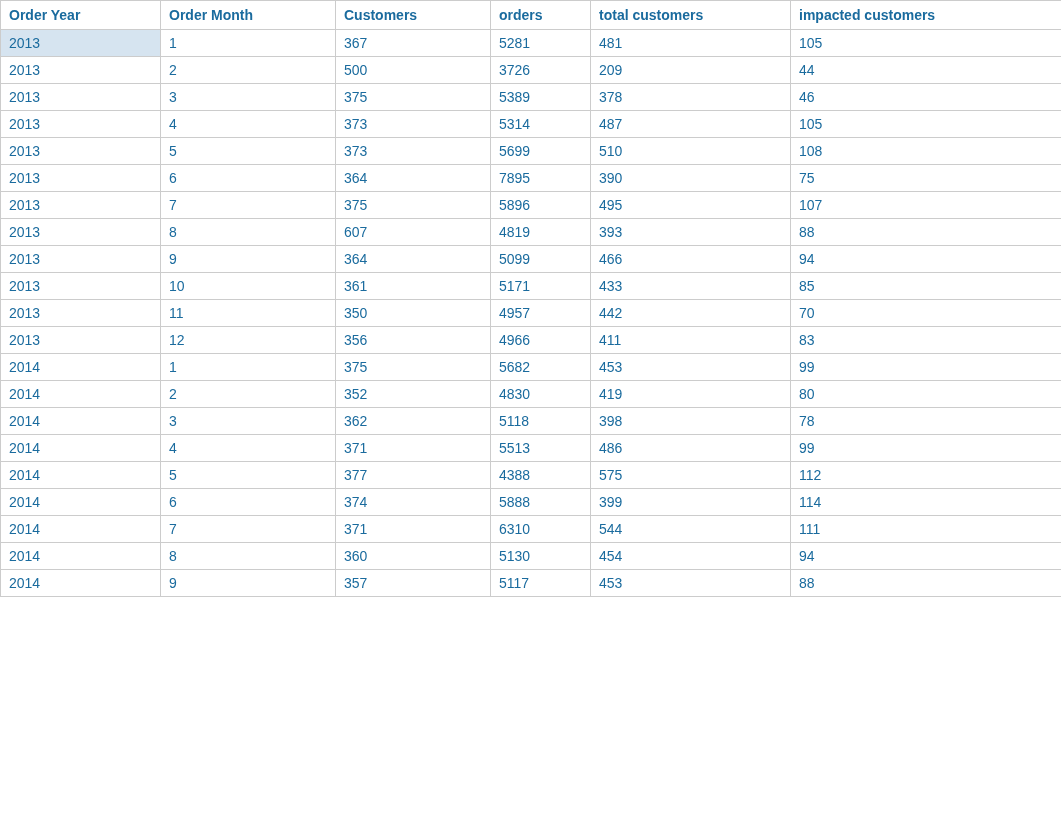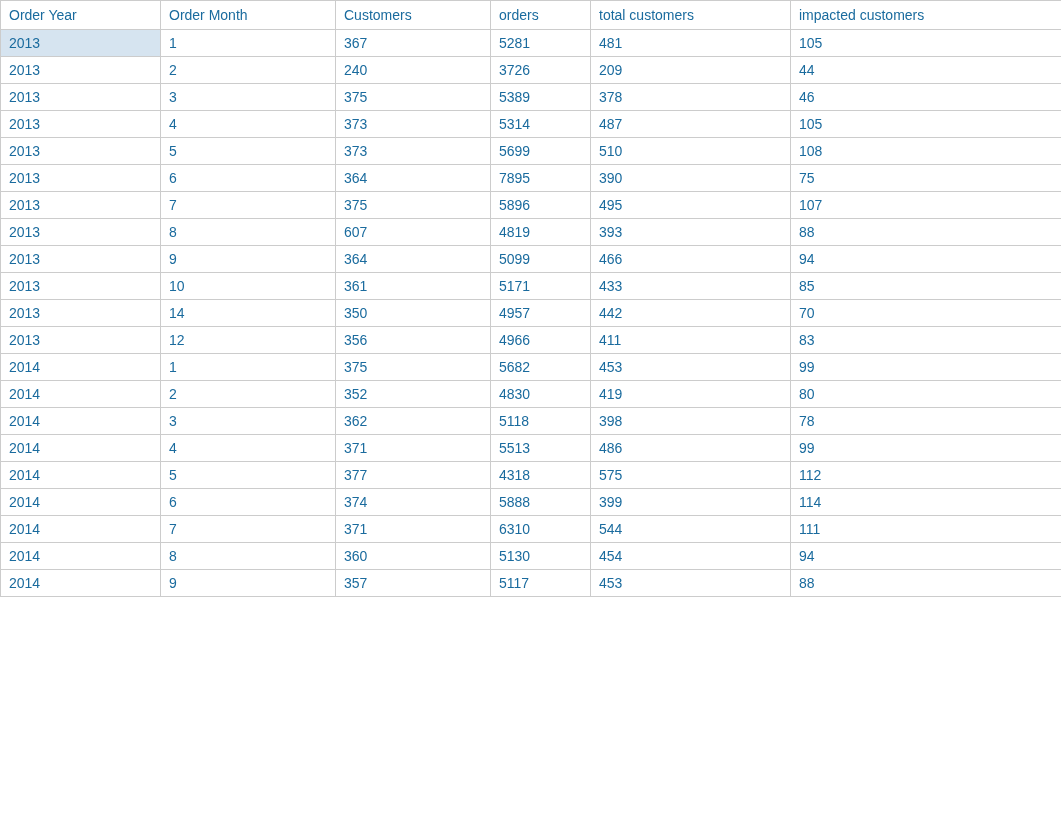--- a/index.html
+++ b/index.html
@@ -30,21 +30,21 @@
     col.col-month  { width: 175px; }
     col.col-cust   { width: 155px; }
     col.col-orders { width: 100px; }
     col.col-back   { width: 200px; }
     col.col-impact { width: 271px; }
 
     thead tr th {
       border: 1px solid #cccccc;
       padding: 6px 8px;
       text-align: left;
-      font-weight: normal;
+      font-weight: bold;
       background: #ffffff;
       color: #1a6b9e;
     }
 
     tbody tr td {
       border: 1px solid #cccccc;
       padding: 5px 8px;
       text-align: left;
       background: #ffffff;
     }
@@ -91,21 +91,21 @@
           <td style="background: rgb(214, 228, 240);">2013</td>
           <td>1</td>
           <td>367</td>
           <td>5281</td>
           <td>481</td>
           <td>105</td>
         </tr>
         <tr>
           <td>2013</td>
           <td>2</td>
-          <td>240</td>
+          <td>500</td>
           <td>3726</td>
           <td>209</td>
           <td>44</td>
         </tr>
         <tr>
           <td>2013</td>
           <td>3</td>
           <td>375</td>
           <td>5389</td>
           <td>378</td>
@@ -162,21 +162,21 @@
         <tr>
           <td>2013</td>
           <td>10</td>
           <td>361</td>
           <td>5171</td>
           <td>433</td>
           <td>85</td>
         </tr>
         <tr>
           <td>2013</td>
-          <td>14</td>
+          <td>11</td>
           <td>350</td>
           <td>4957</td>
           <td>442</td>
           <td>70</td>
         </tr>
         <tr>
           <td>2013</td>
           <td>12</td>
           <td>356</td>
           <td>4966</td>
@@ -212,21 +212,21 @@
           <td>4</td>
           <td>371</td>
           <td>5513</td>
           <td>486</td>
           <td>99</td>
         </tr>
         <tr>
           <td>2014</td>
           <td>5</td>
           <td>377</td>
-          <td>4318</td>
+          <td>4388</td>
           <td>575</td>
           <td>112</td>
         </tr>
         <tr>
           <td>2014</td>
           <td>6</td>
           <td>374</td>
           <td>5888</td>
           <td>399</td>
           <td>114</td>

